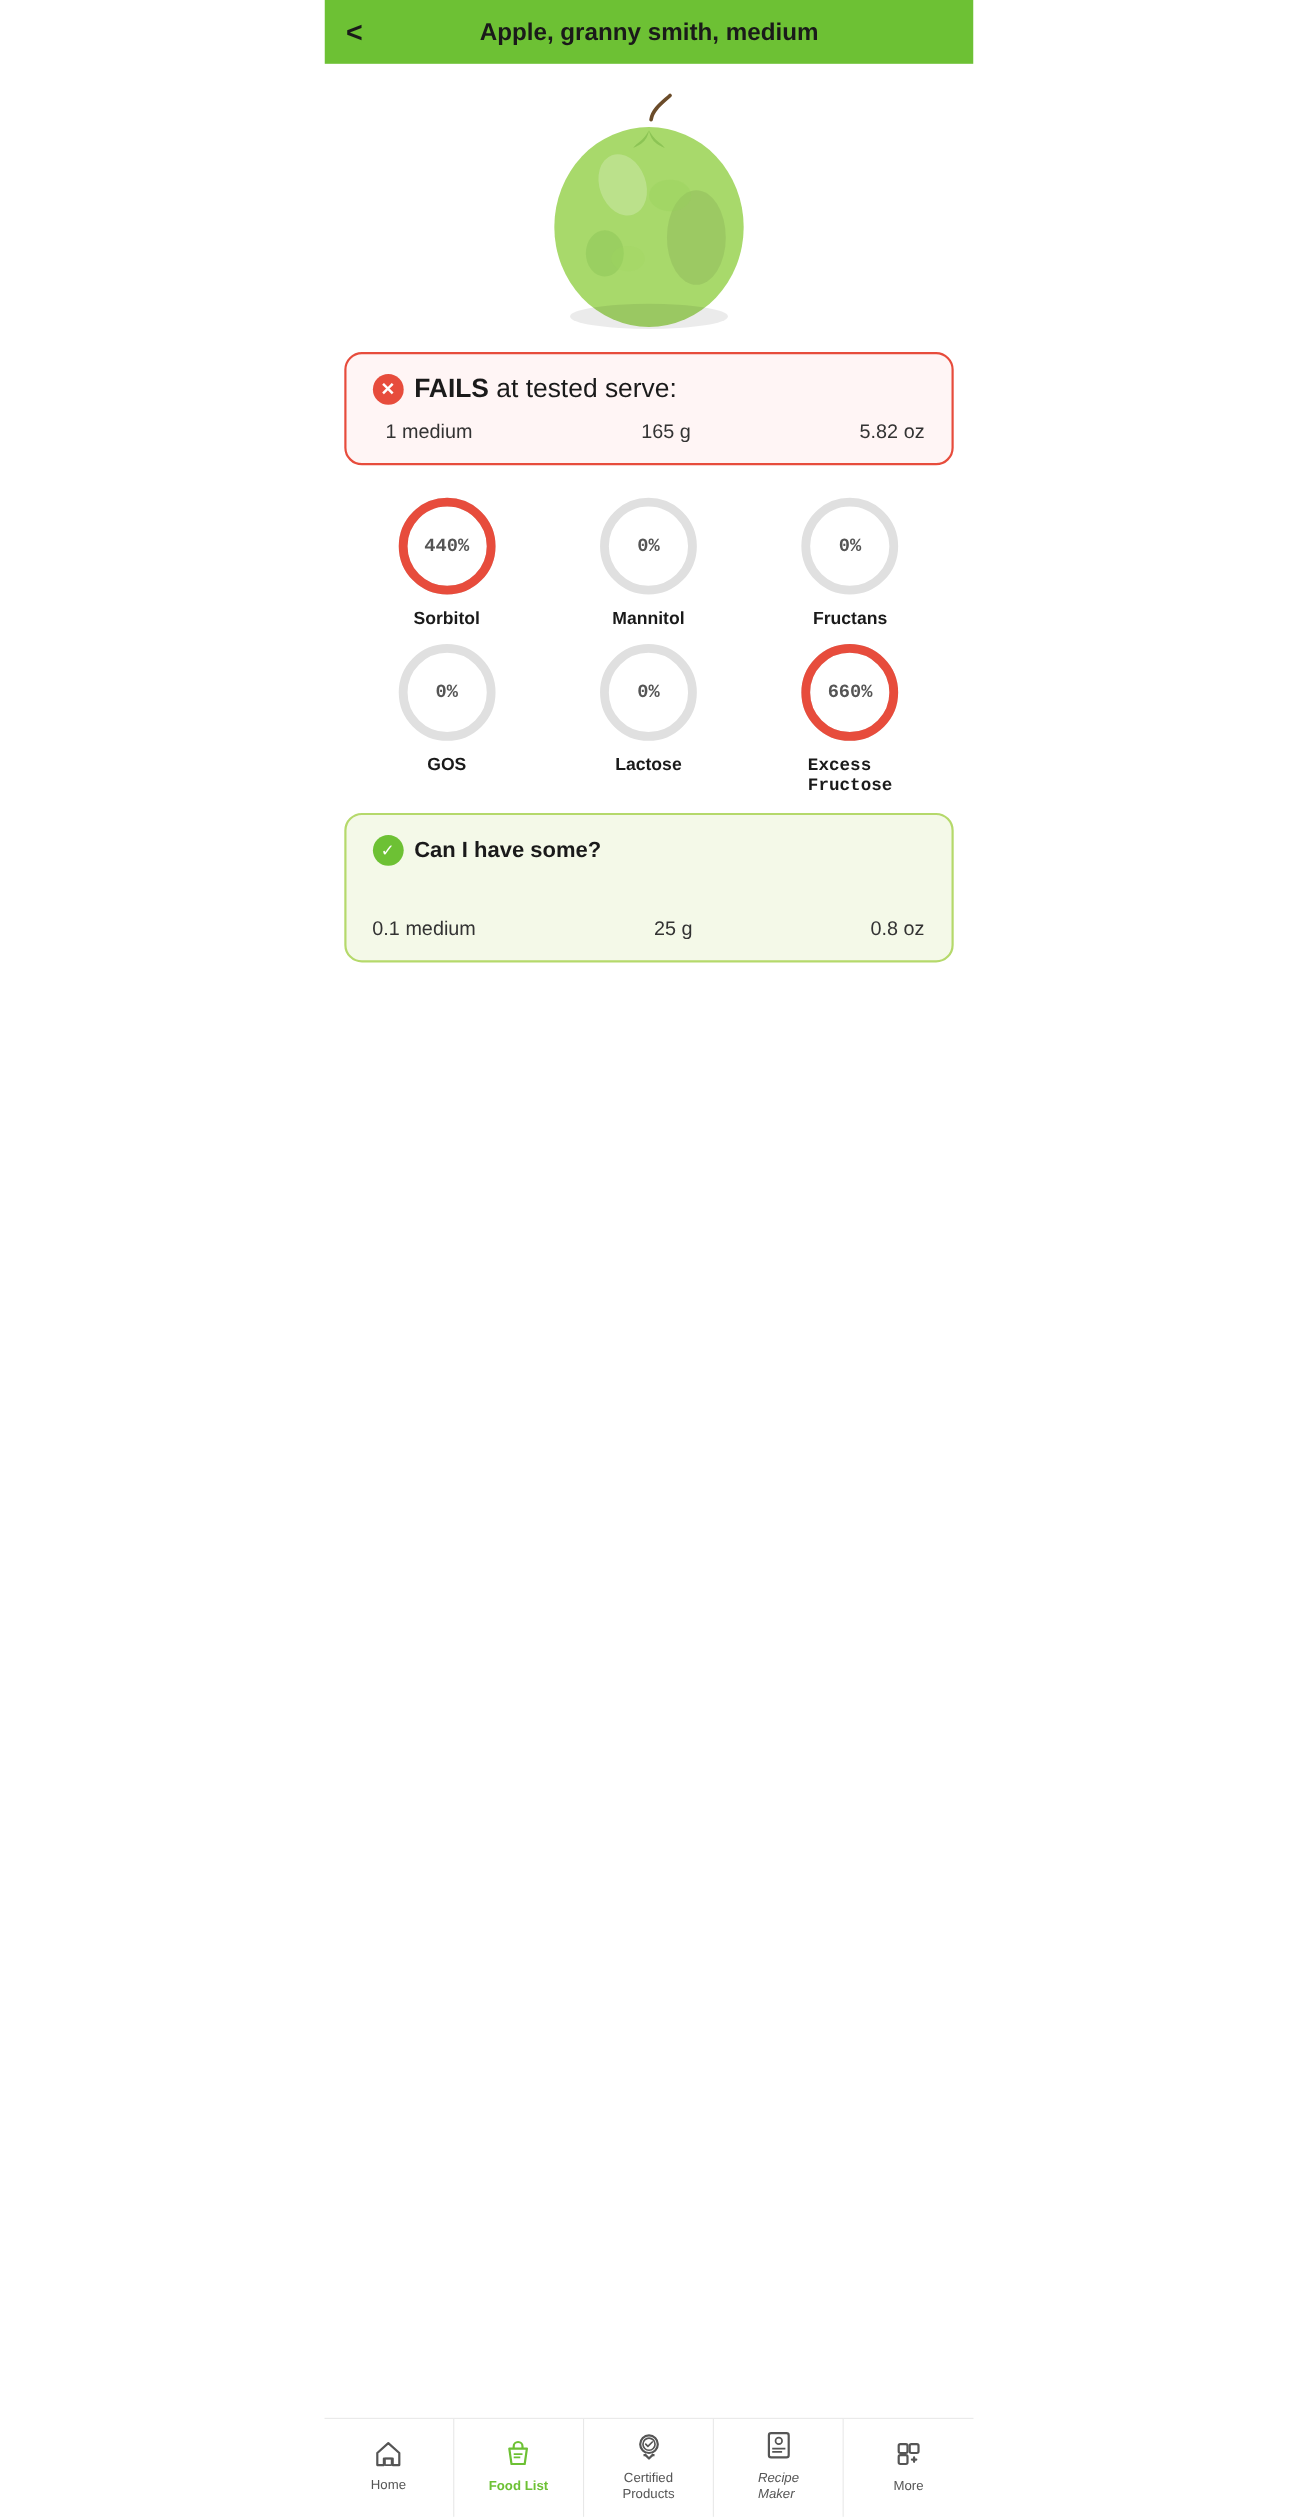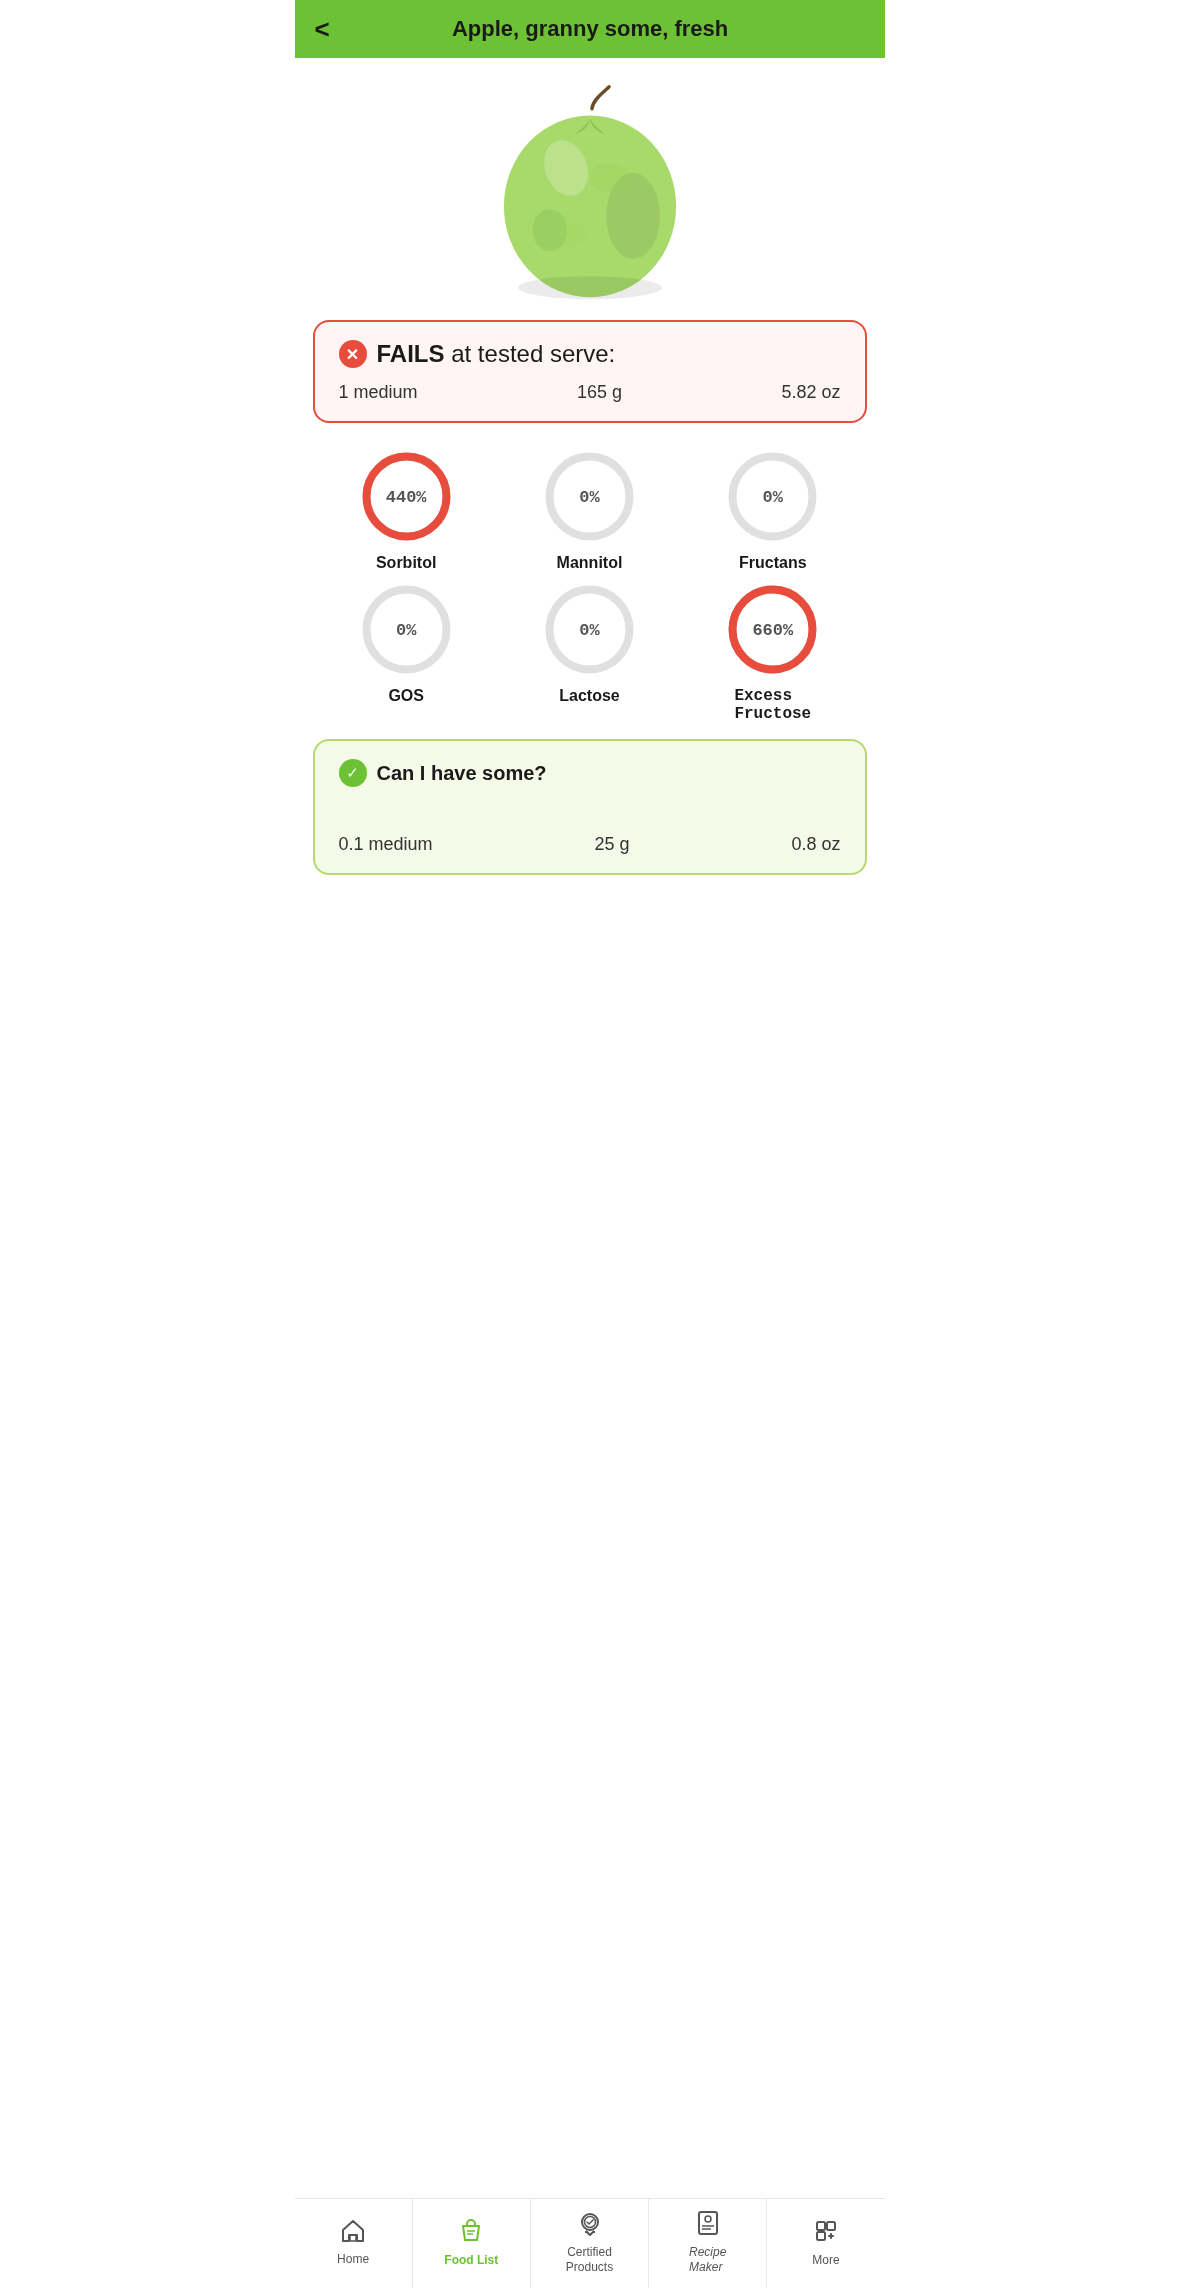--- a/index.html
+++ b/index.html
@@ -73,20 +73,21 @@
       font-size: 24px;
       color: #1a1a1a;
     }
     .fails-text strong {
       font-weight: 900;
     }
     .fails-row {
       display: flex;
       justify-content: space-between;
       align-items: flex-end;
+      margin-left: 12px;
     }
     .fails-row span {
       font-size: 18px;
       color: #333;
     }
 
     
     .circles-grid {
       display: grid;
       grid-template-columns: repeat(3, 1fr);
@@ -239,21 +240,21 @@
       padding: 24px 0 8px;
     }
   </style>
 </head>
 <body>
 
 <div class="page-content">
 
   <div class="header">
     <div class="back-btn">&lt;</div>
-    <div class="header-title">Apple, granny some, fresh</div>
+    <div class="header-title">Apple, granny smith, medium</div>
   </div>
 
   <div class="apple-container">
     <svg class="apple-svg" viewBox="0 0 220 230" xmlns="http://www.w3.org/2000/svg">
 
       <path d="M112 28 C113 18, 125 10, 130 5" stroke="#6b4c2a" stroke-width="3.5" fill="none" stroke-linecap="round"></path>
 
       <ellipse cx="110" cy="130" rx="90" ry="95" fill="#a8d96b"></ellipse>
 
       <path d="M110 38 C105 48, 98 50, 95 55 C100 52, 108 50, 110 38 Z" fill="#8cc455"></path>

